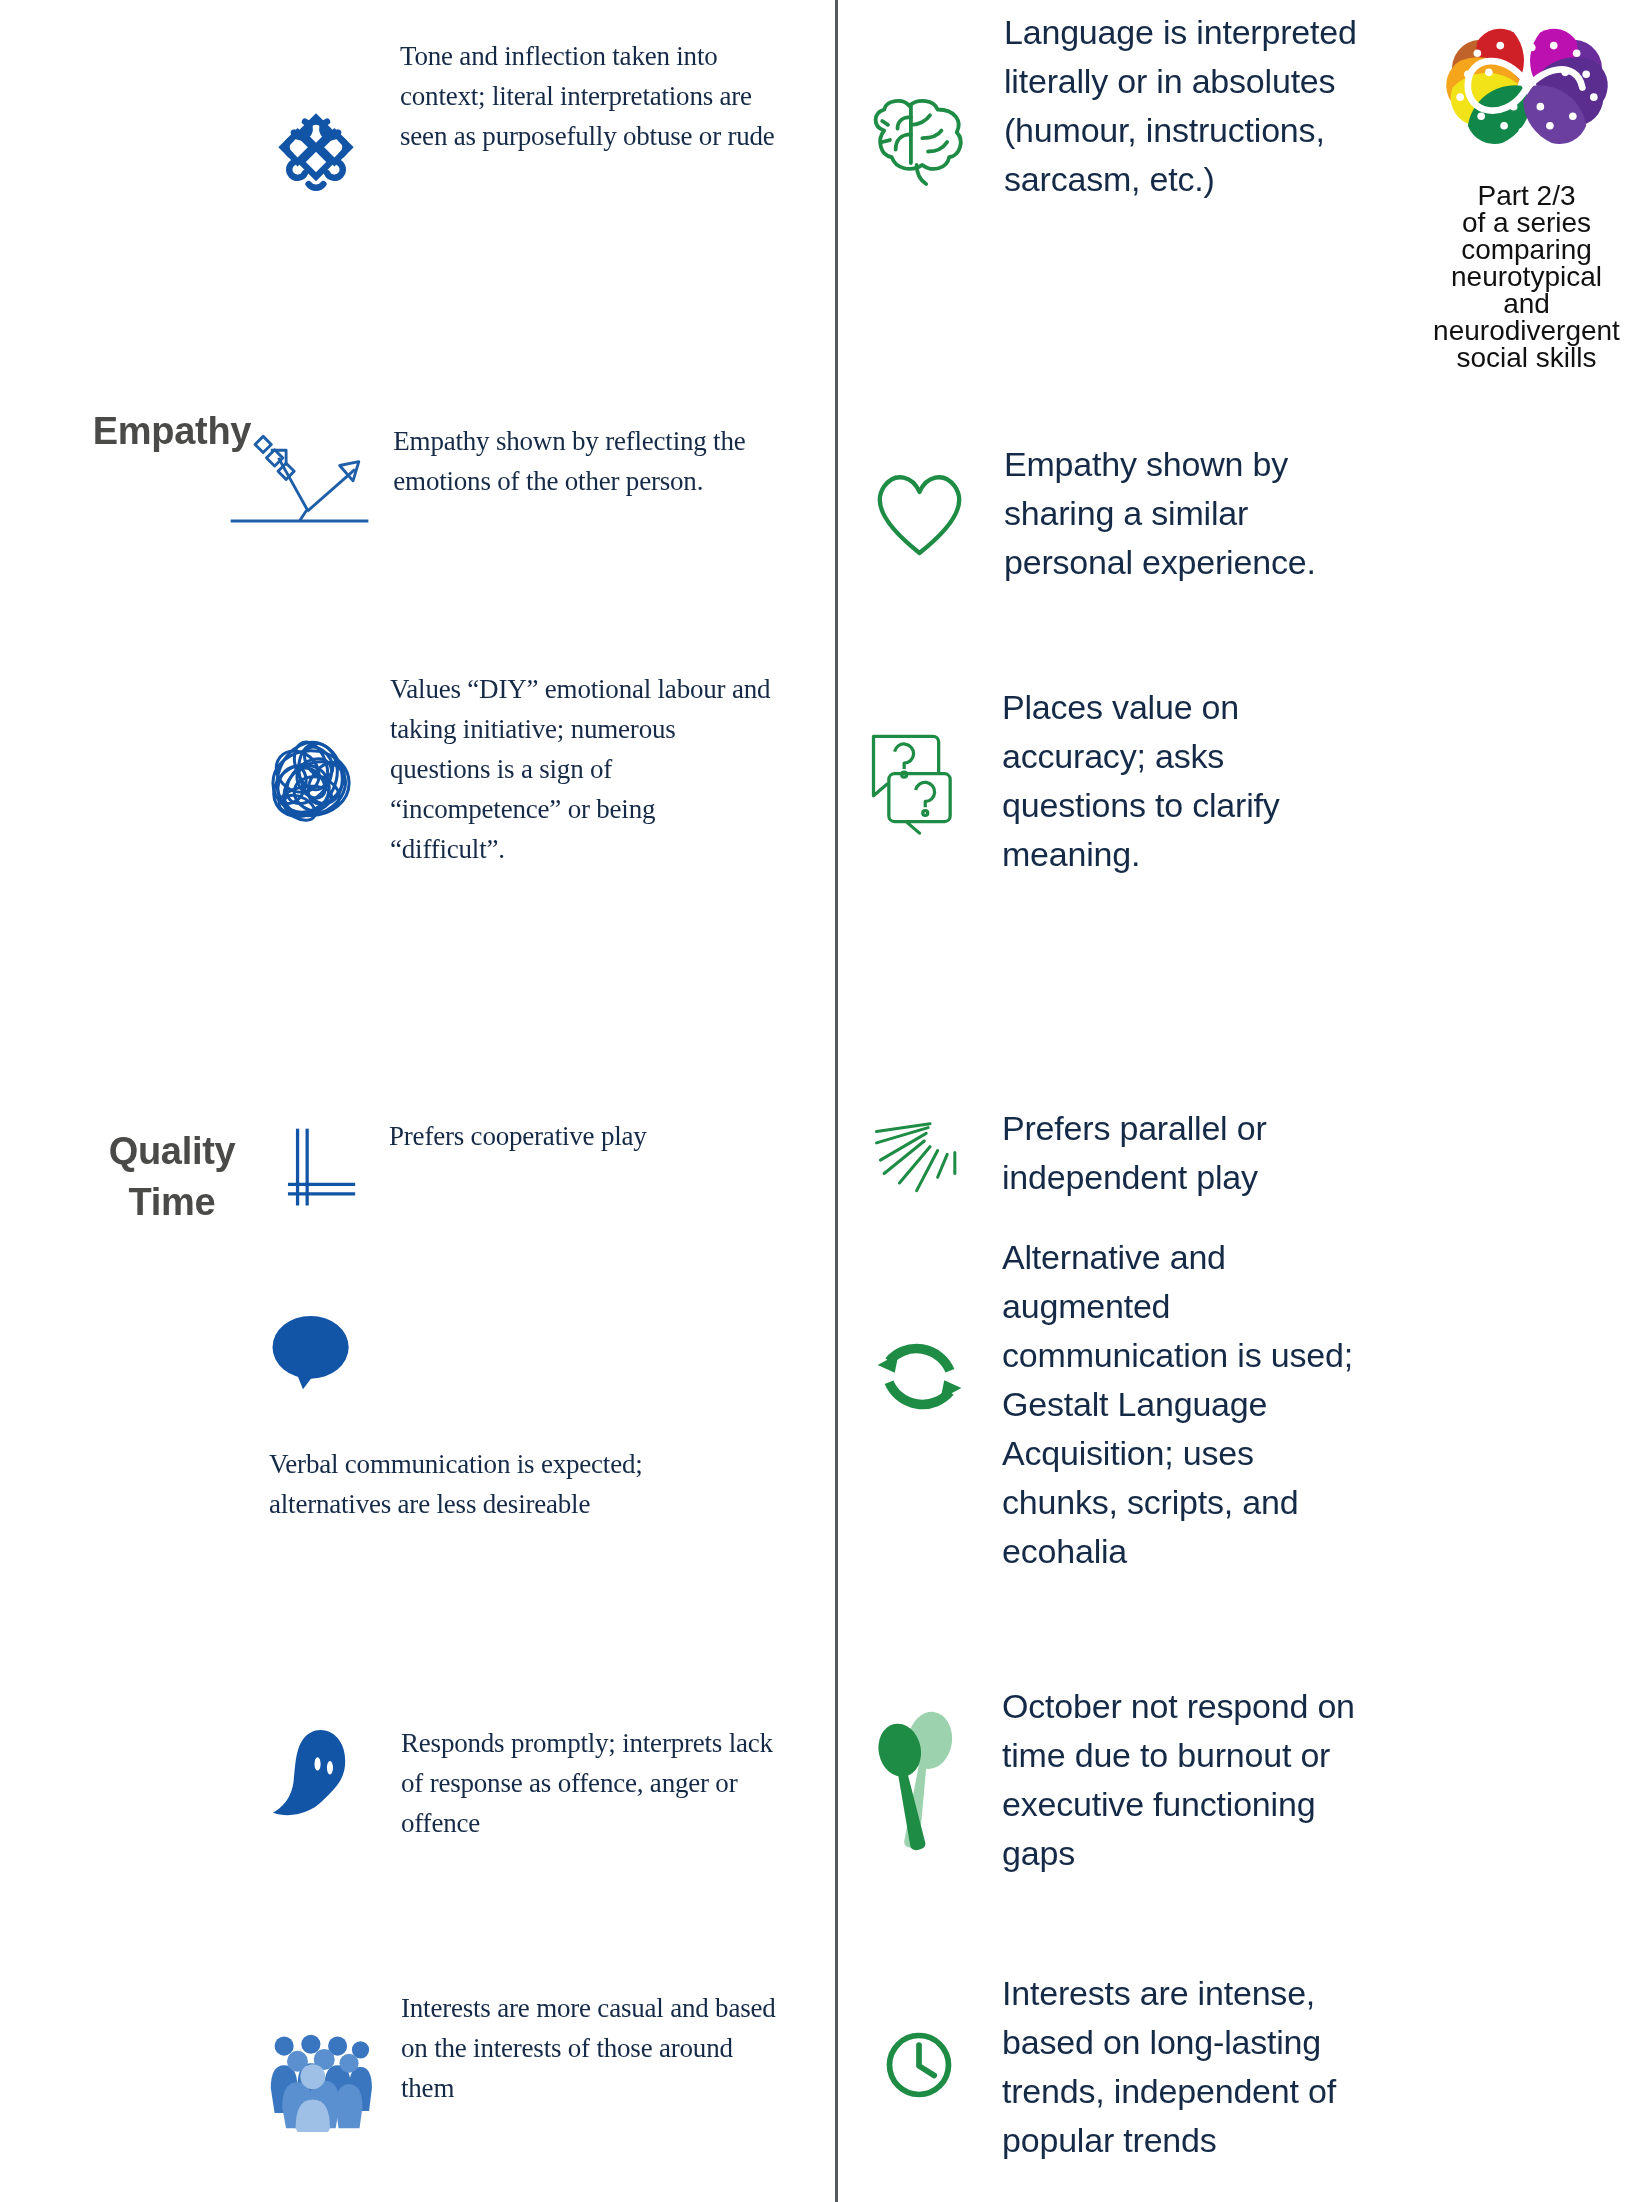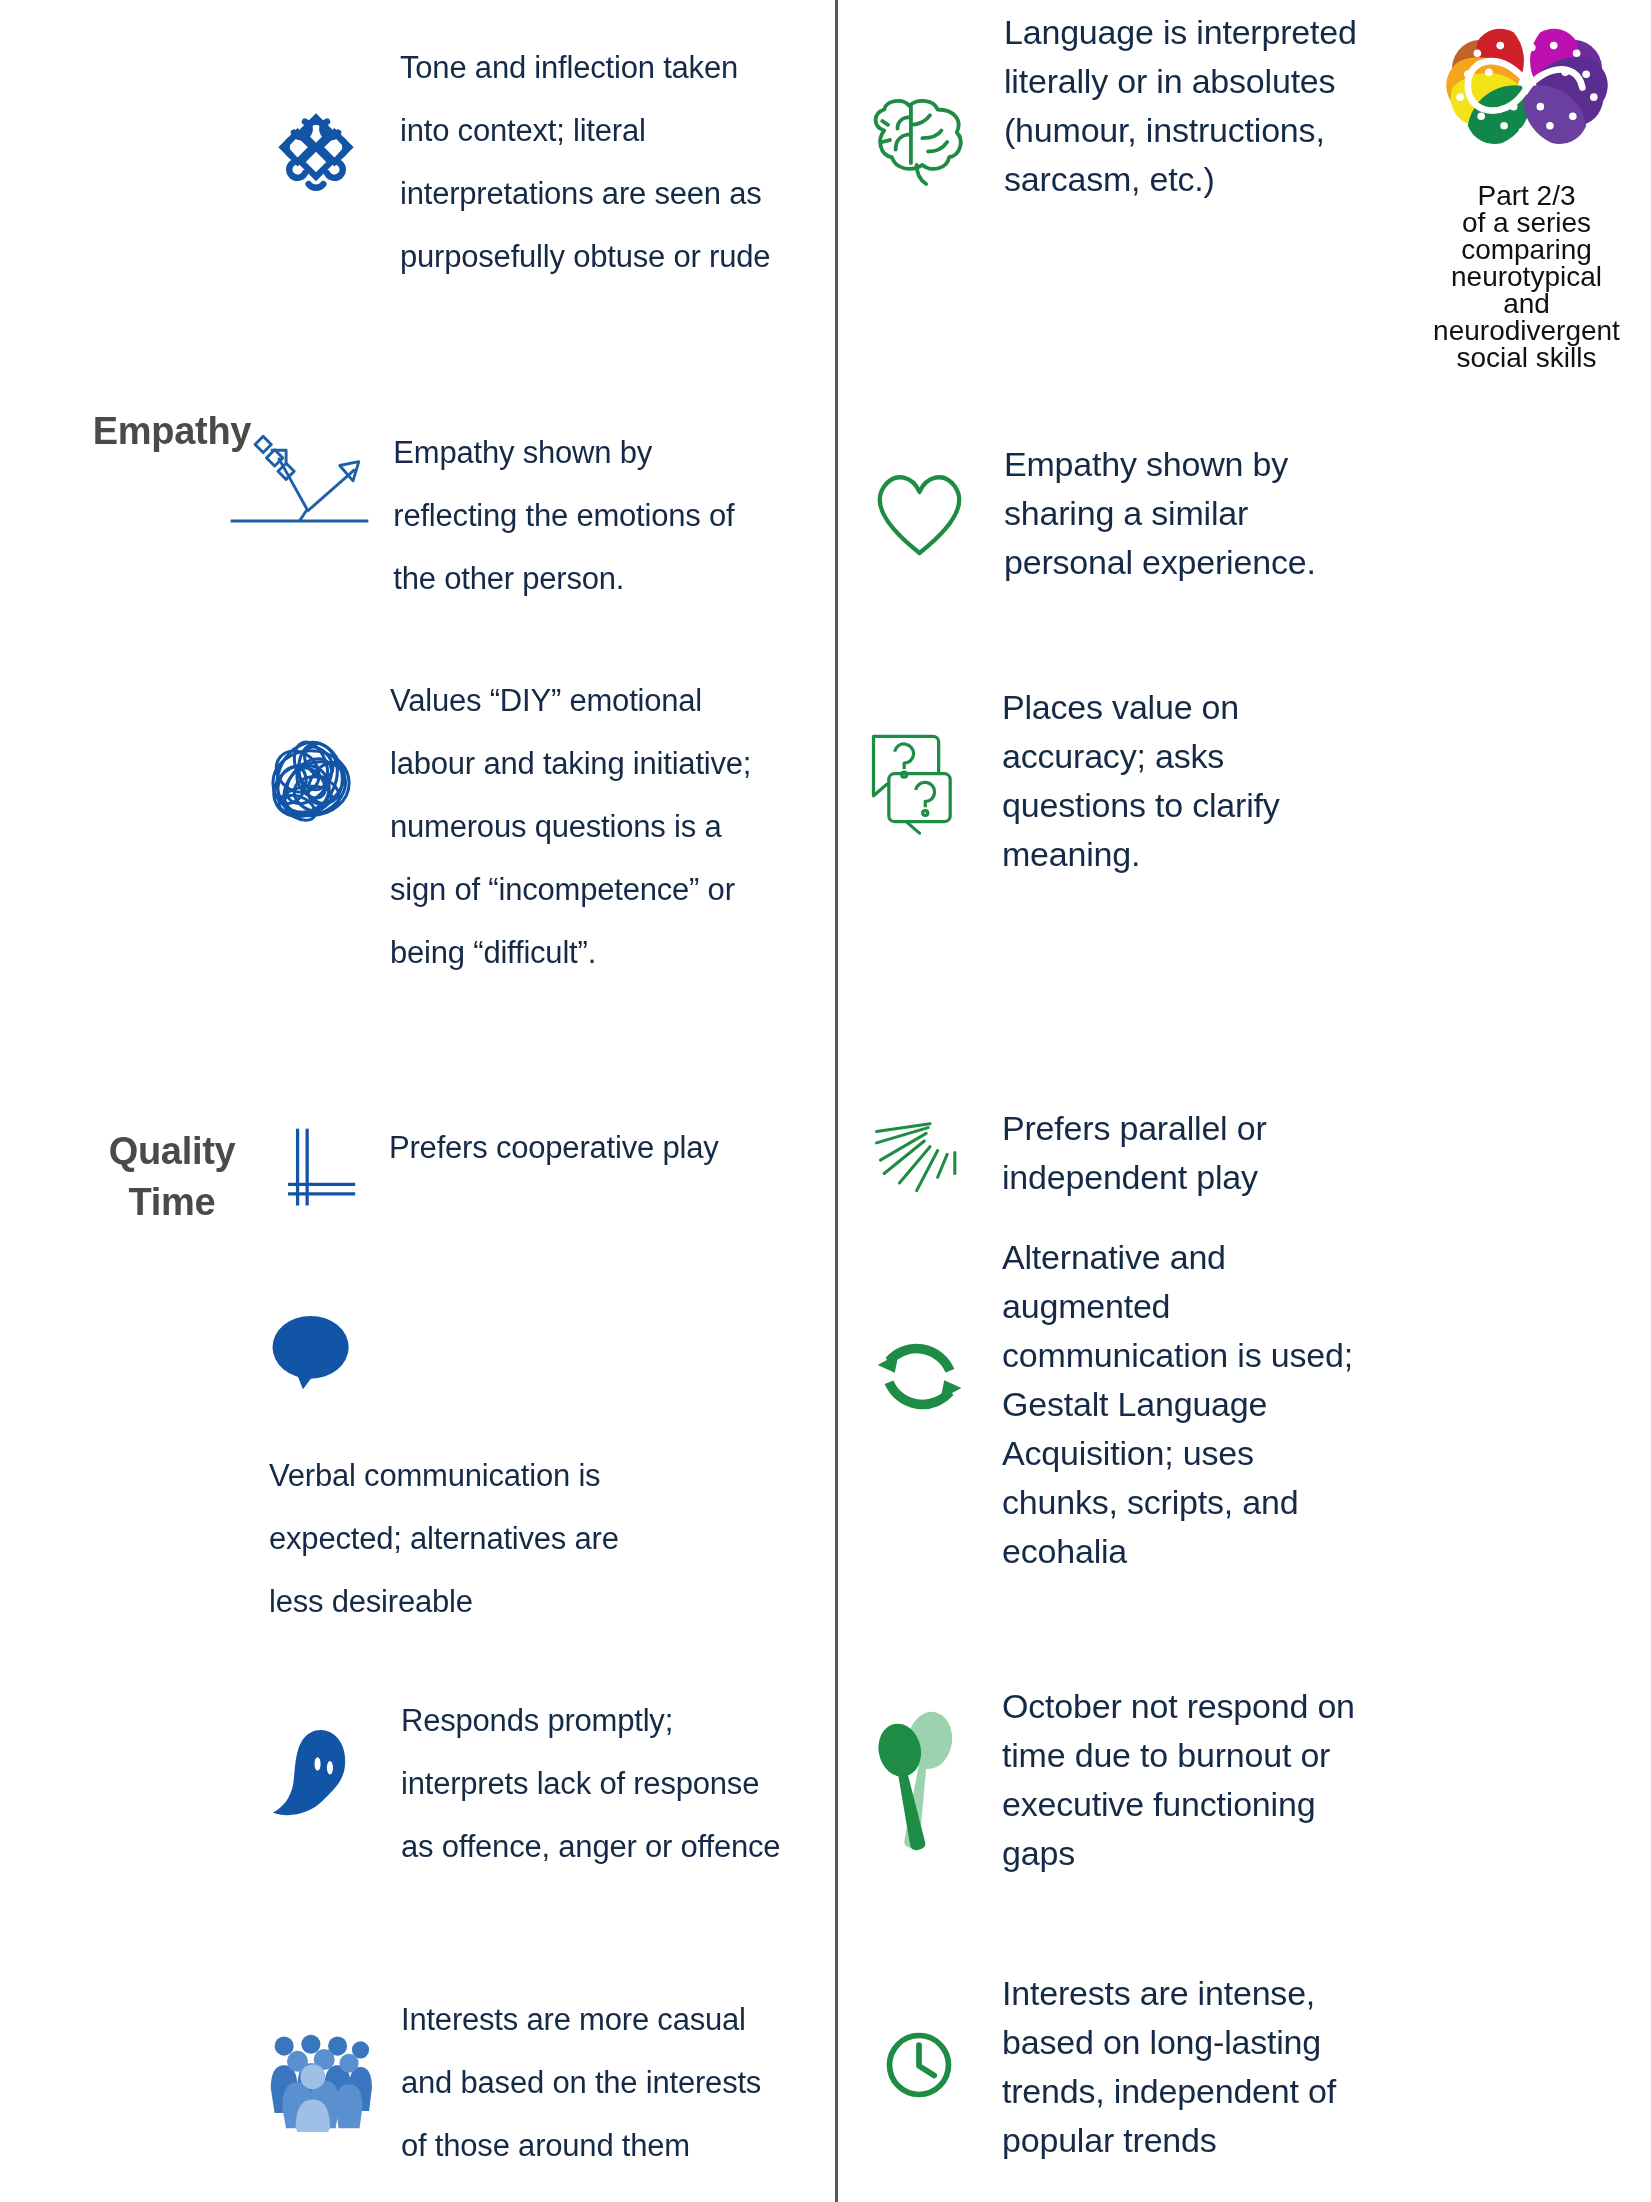--- a/index.html
+++ b/index.html
@@ -21,24 +21,25 @@
   .col-left{left:0;width:835px;}
   .col-right{left:838px;width:813px;}
 
   
   .row{position:absolute;display:flex;align-items:flex-start;}
   .icon-cell{
     flex:0 0 auto;display:flex;align-items:center;justify-content:center;
   }
   .txt{
     color:#152a47;
-    font-size:31px;
-    line-height:63px;
+    font-size:27px;
+    line-height:40px;
     letter-spacing:-0.2px;
     font-weight:400;
+    font-family:Liberation Serif, serif;
   }
   .txt-r{color:#152a47;font-size:34px;line-height:49px;letter-spacing:-0.2px;}
 
   
   .cat{
     position:absolute;color:#4a4a48;font-weight:700;
     font-size:38px;line-height:51px;text-align:center;letter-spacing:-0.3px;
   }
 
   

